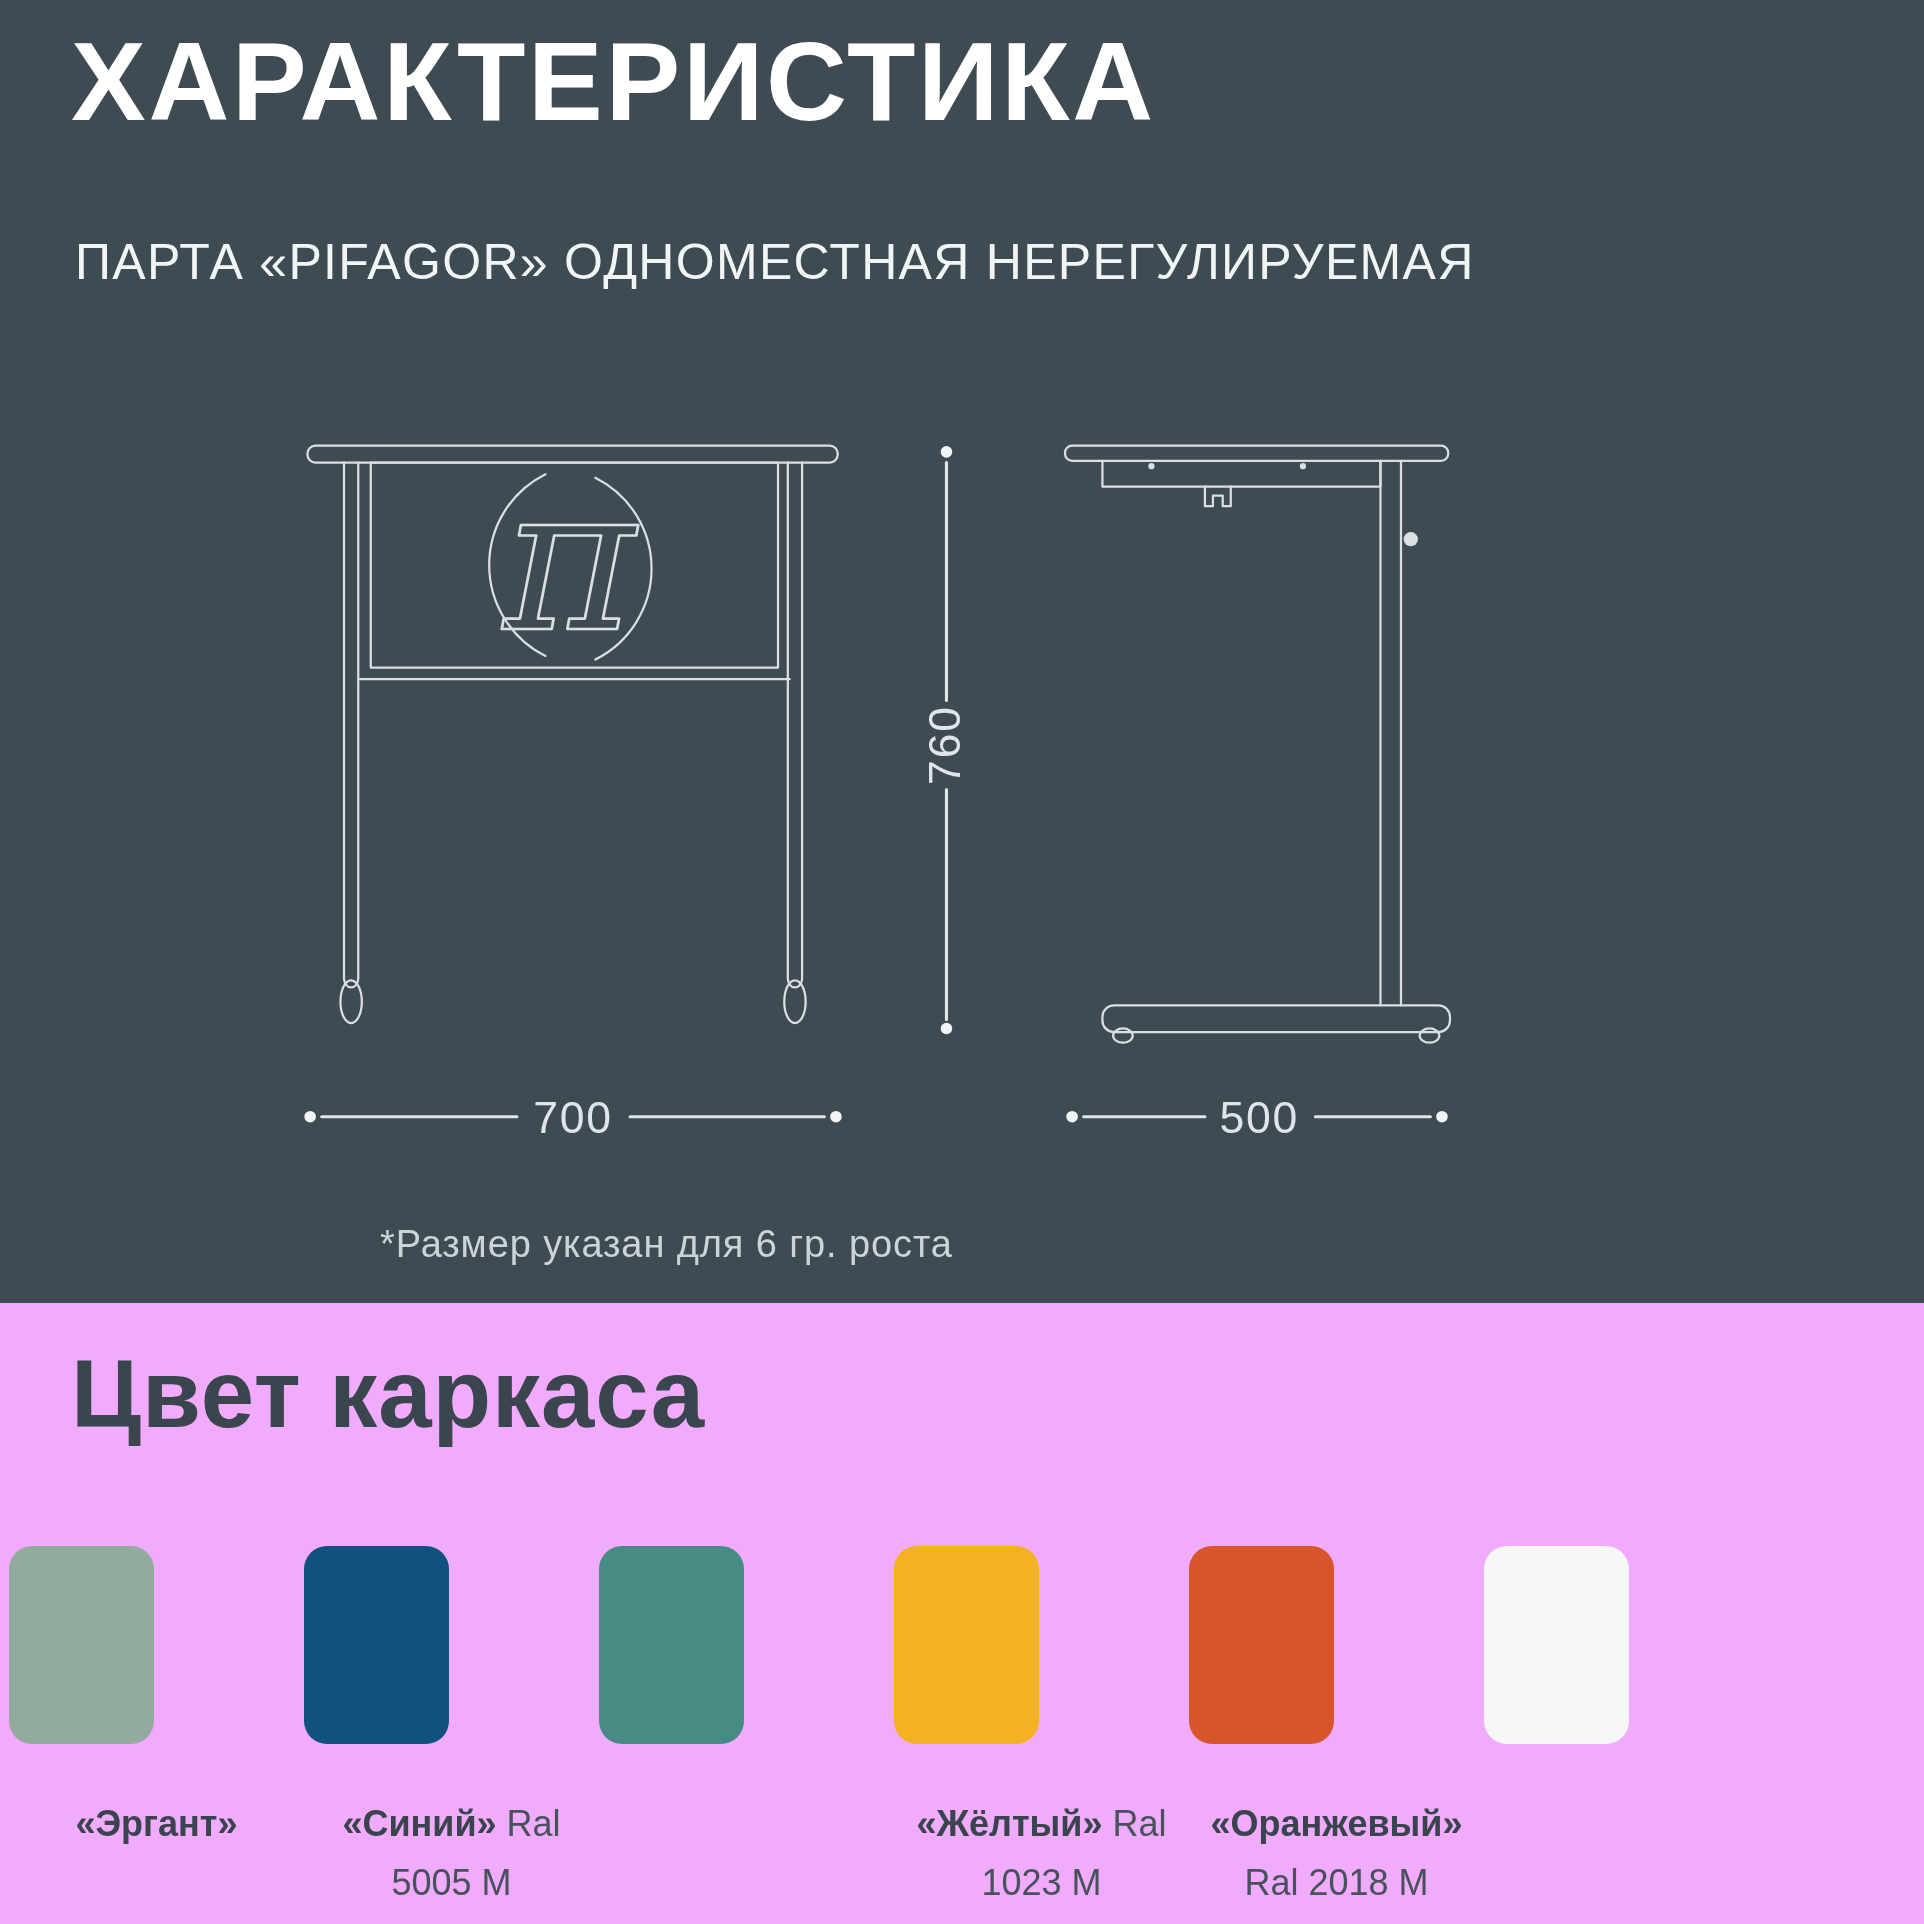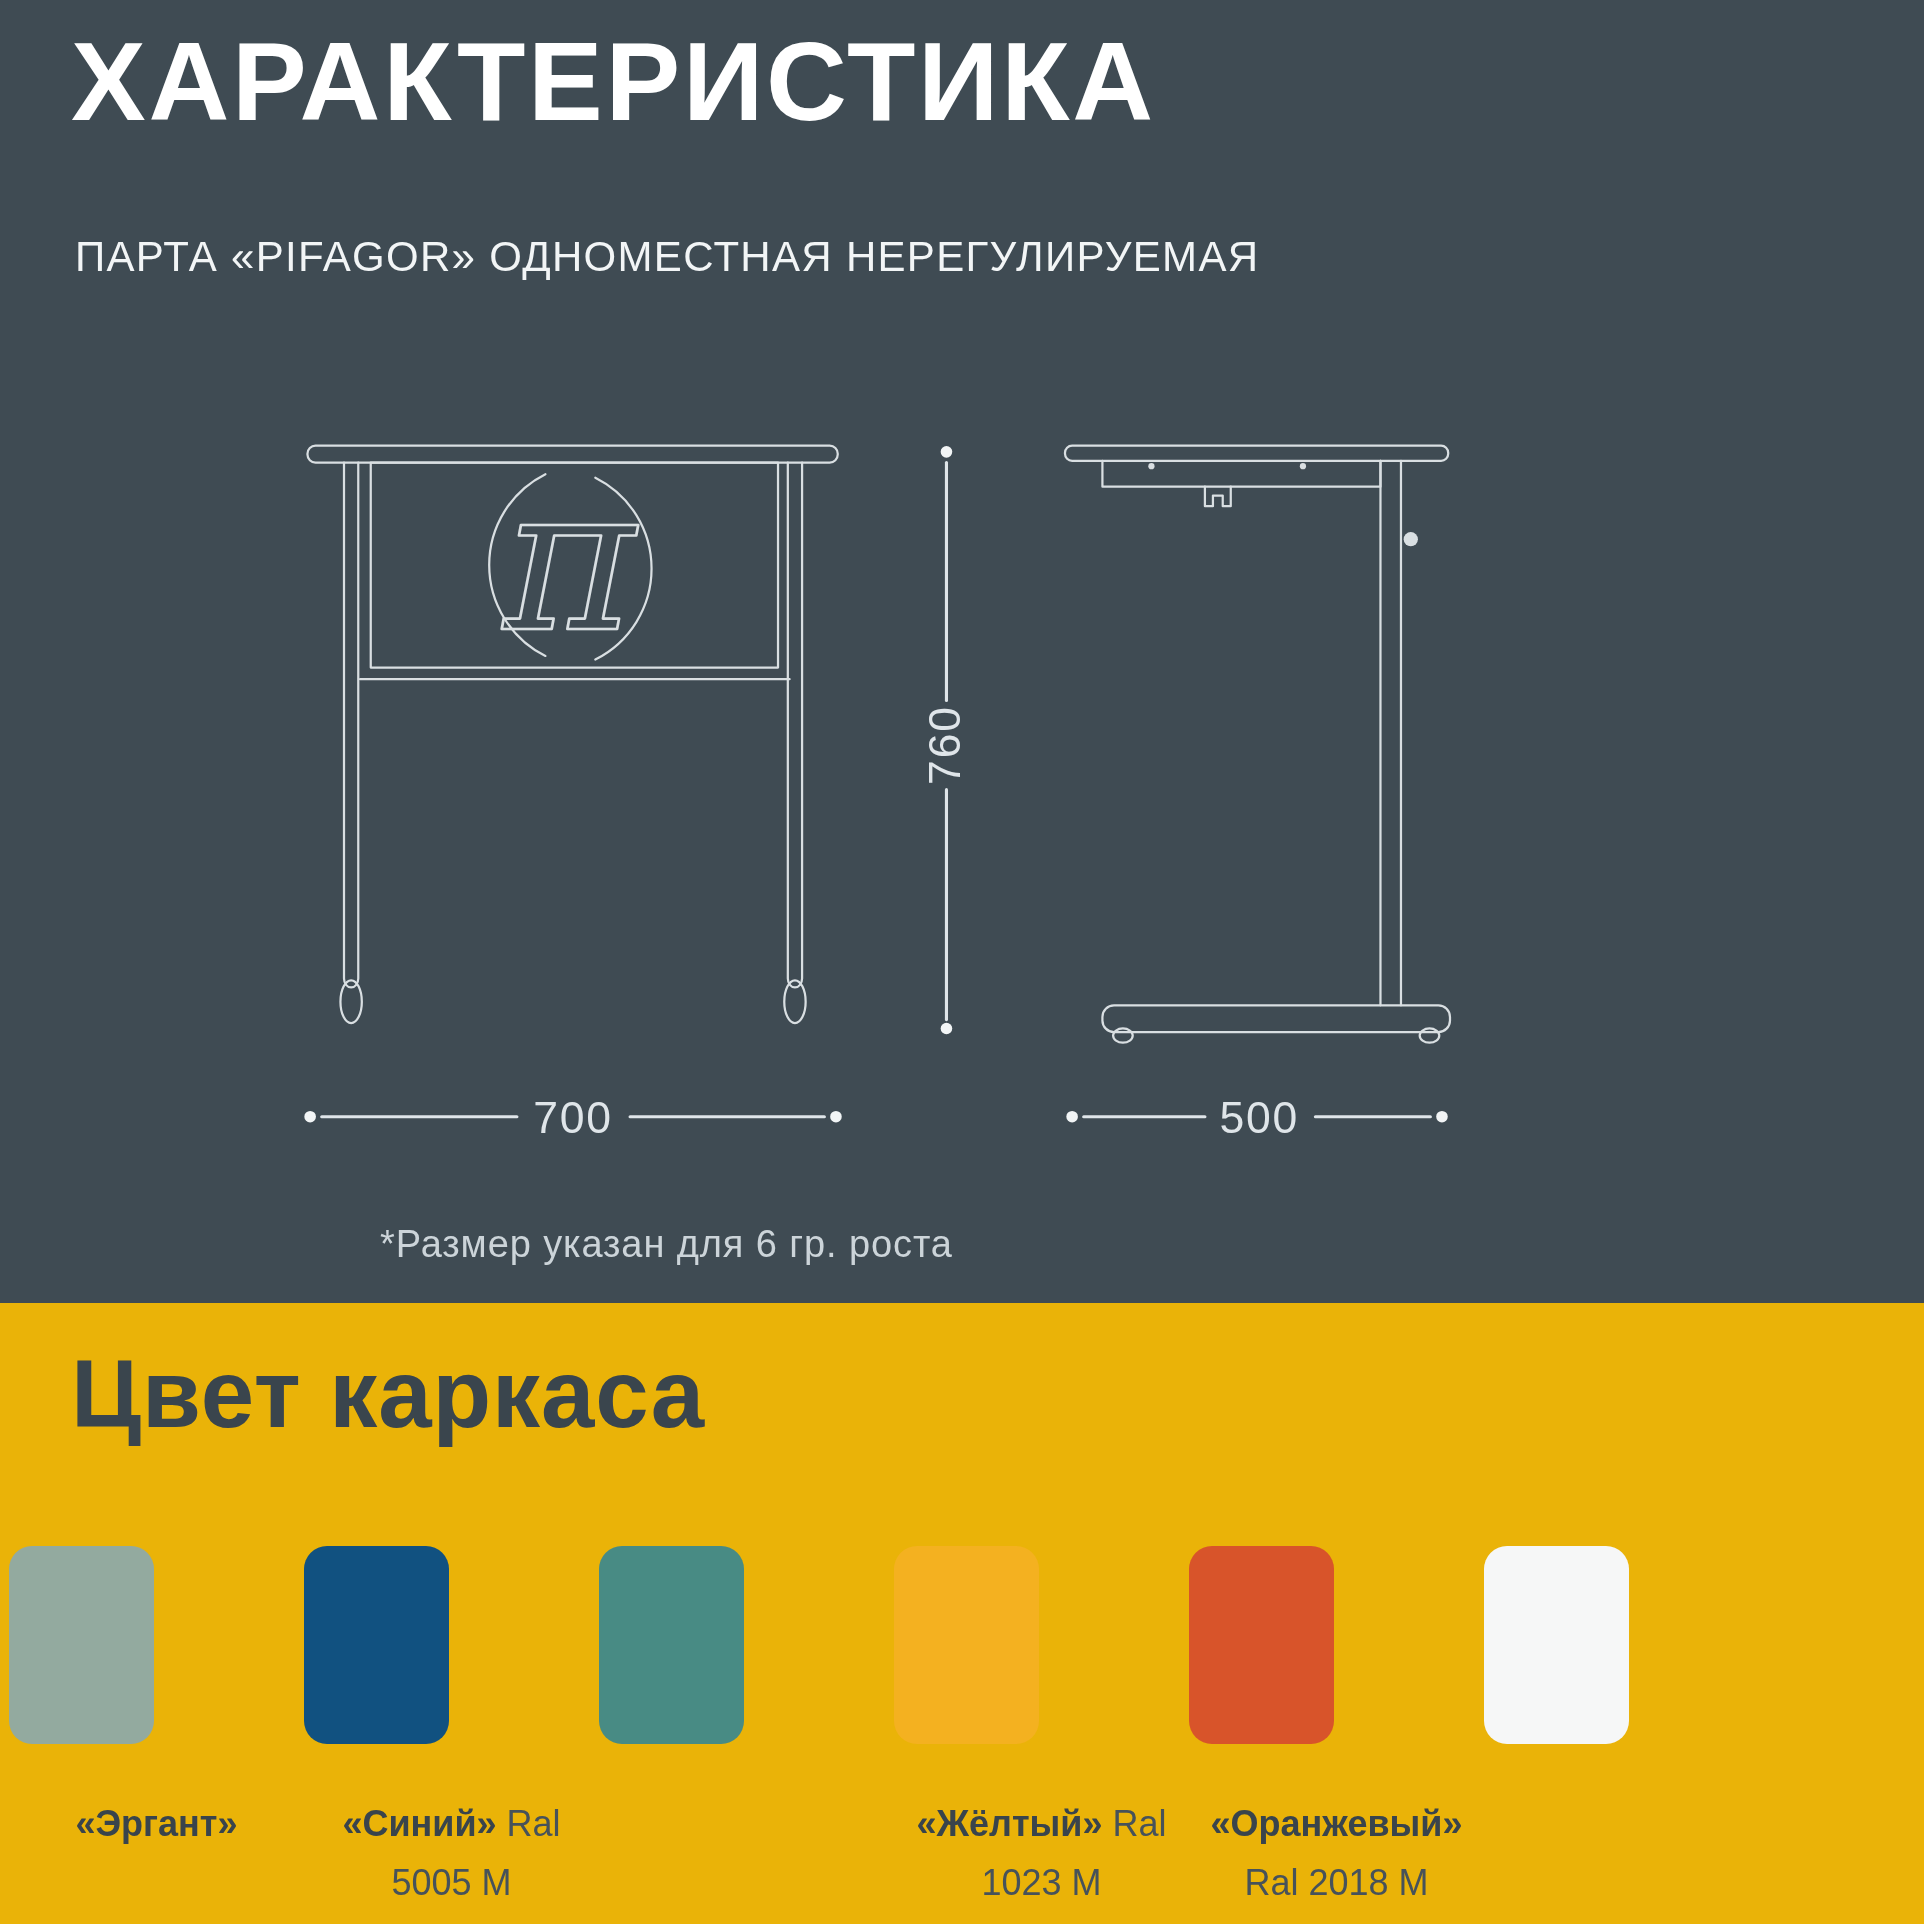--- a/index.html
+++ b/index.html
@@ -14,33 +14,33 @@
     position:absolute;left:0;top:0;width:1925px;height:1498px;
     background:#3f4b53;
   }
   .dark h1{
     position:absolute;left:71px;top:19.6px;margin:0;
     font-size:112px;font-weight:700;letter-spacing:2.7px;
     color:#ffffff;line-height:1.1;
   }
   .subtitle{
     position:absolute;left:75px;top:233px;
-    font-size:42px;font-weight:400;letter-spacing:1.3px;
+    font-size:50px;font-weight:400;letter-spacing:1.3px;
     color:#f2f5f6;white-space:nowrap;
   }
   svg.draw{position:absolute;left:0;top:0;}
   .footnote{
     position:absolute;left:380px;top:1223px;width:1034px;
     text-align:left;font-size:38px;letter-spacing:0.9px;
     color:#ccd4d9;
   }
   
   .light{
     position:absolute;left:0;top:1303px;width:1925px;height:622px;
-    background:#eab308;
+    background:#f0abfc;
   }
   .light h2{
     position:absolute;left:71px;top:38px;margin:0;
     font-size:96px;font-weight:700;letter-spacing:0.9px;
     color:#3a454d;line-height:1.1;
   }
   .swatches{
     position:absolute;left:9px;top:243px;width:1770px;
     display:flex;
   }

